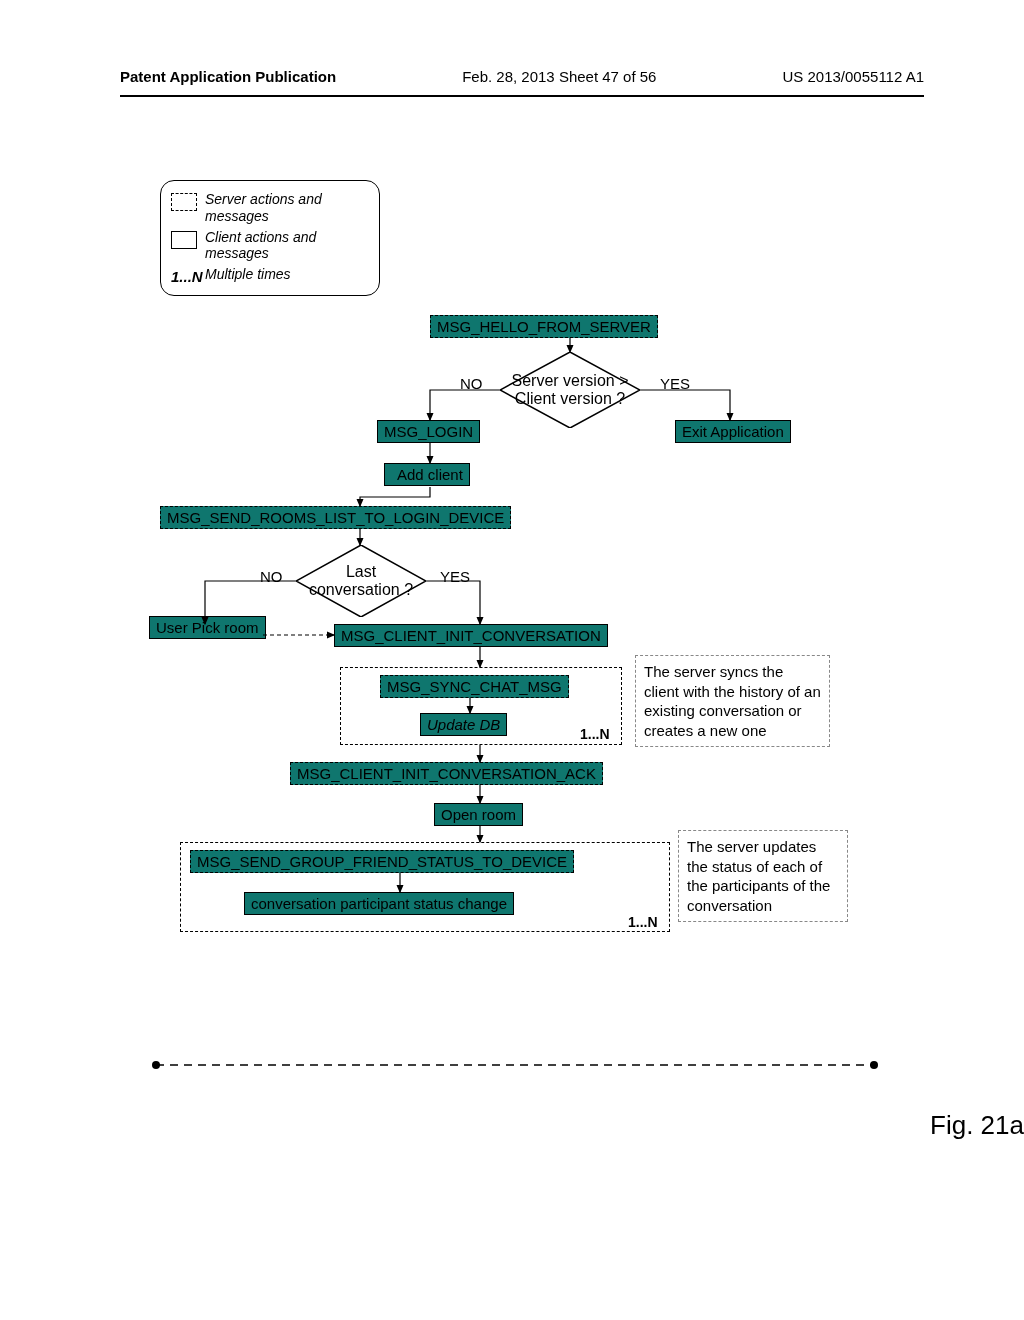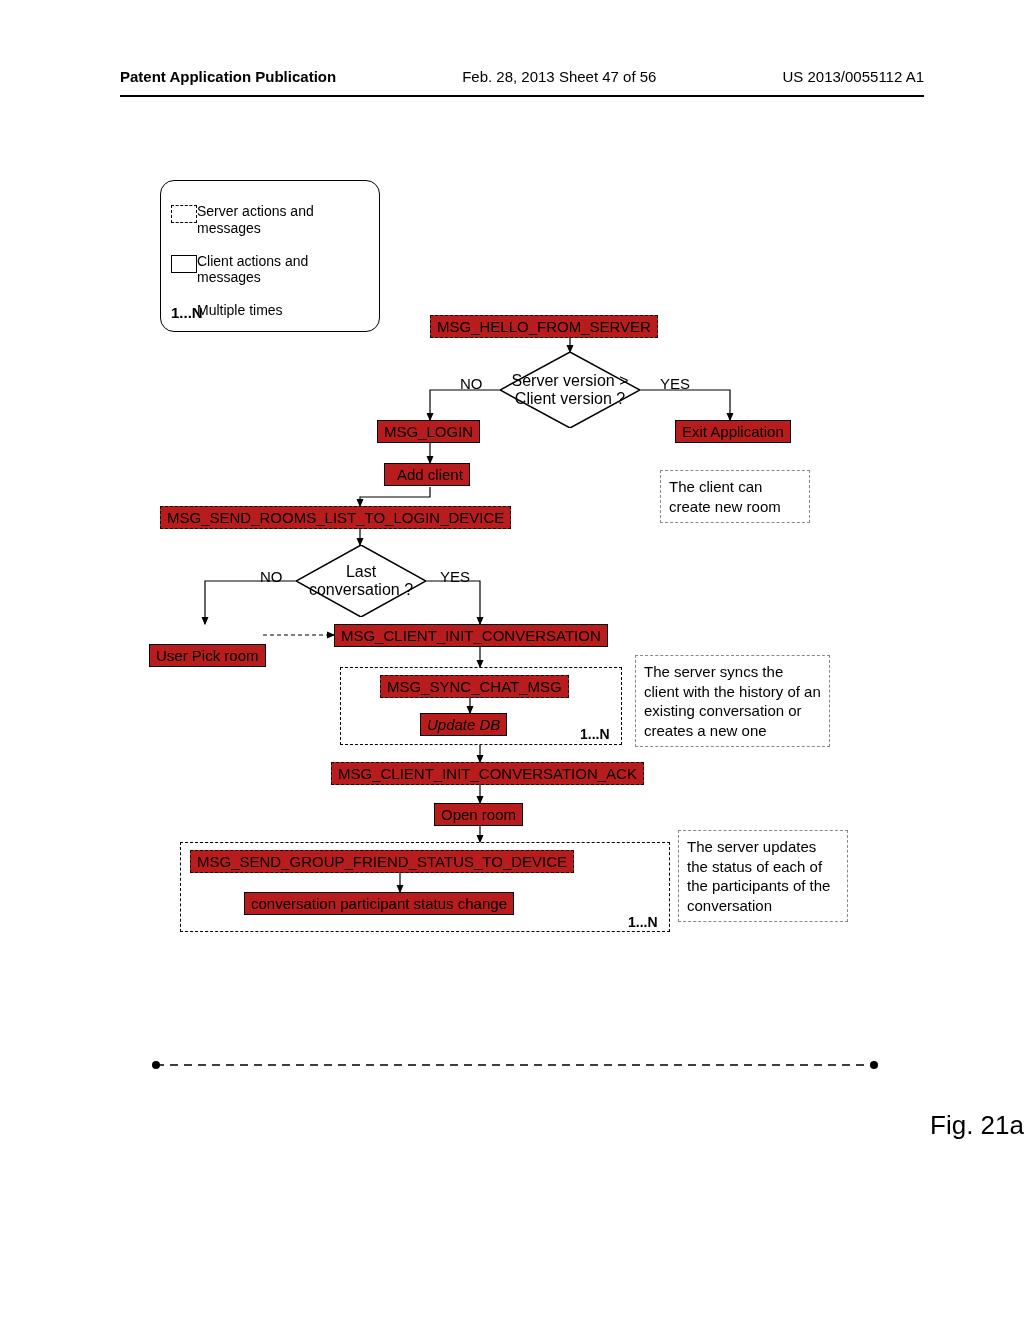--- a/index.html
+++ b/index.html
@@ -29,21 +29,21 @@
   .diagram {
     position: absolute;
     top: 180px;
     left: 120px;
     width: 780px;
     height: 820px;
   }
   .box {
     position: absolute;
     border: 1.5px solid #000;
-    background: #b91c1c;
+    background: #0f766e;
     font-size: 15px;
     padding: 2px 6px;
     text-align: center;
     white-space: nowrap;
   }
   .box.dashed { border-style: dashed; }
   .label {
     position: absolute;
     font-size: 15px;
     white-space: nowrap;
@@ -78,21 +78,21 @@
     width: 220px;
   }
   .legend .title {
     text-align: center;
     border-bottom: 1.5px solid #000;
     margin: -6px -10px 6px;
     padding: 4px 0;
     border-top-left-radius: 12px;
     border-top-right-radius: 12px;
   }
-  .legend-row { display: flex; align-items: flex-start; gap: 0; margin-top: 16px; }
+  .legend-row { display: flex; align-items: flex-start; gap: 8px; margin-top: 4px; font-style: italic; }
   .legend-box { width: 26px; height: 18px; border: 1.5px solid #000; flex-shrink: 0; margin-top: 2px;}
   .legend-box.dashed { border-style: dashed; }
   .legend-text { font-size: 14px; line-height: 1.2; }
   .legend-1n { font-weight: bold; width: 26px; flex-shrink: 0; margin-top: 2px;}
   .small1n {
     position: absolute;
     font-weight: bold;
     font-size: 14px;
   }
   .loopbox {
@@ -151,45 +151,44 @@
   </div>
   <div class="label" style="top:195px; left:340px;">NO</div>
   <div class="label" style="top:195px; left:540px;">YES</div>
 
   <div class="box" style="top:240px; left:555px;">Exit Application</div>
 
   <div class="box" style="top:240px; left:257px;">MSG_LOGIN</div>
 
   <div class="box" style="top:283px; left:264px;padding-left:12px;">Add client</div>
 
-  <div class="note" style="top:290px; left:540px; width:150px;">The client can create new room</div>
 
   <div class="box dashed" style="top:326px; left:40px;">MSG_SEND_ROOMS_LIST_TO_LOGIN_DEVICE</div>
 
   <div class="diamond" style="top:365px; left:176px; width:130px; height:72px;">
     <svg width="130" height="72">
         <polygon points="65,0 130,36 65,72 0,36" fill="#fff" stroke="#000" stroke-width="1.5"></polygon>
       </svg>
     <div class="diamond-text" style="width:110px;">Last conversation ?</div>
   </div>
   <div class="label" style="top:388px; left:140px;">NO</div>
   <div class="label" style="top:388px; left:320px;">YES</div>
 
-  <div class="box" style="top:464px; left:29px;">User Pick room</div>
+  <div class="box" style="top:436px; left:29px;">User Pick room</div>
 
   <div class="box" style="top:444px; left:214px;">MSG_CLIENT_INIT_CONVERSATION</div>
 
   <div class="loopbox" style="top:487px; left:220px; width:282px; height:78px;"></div>
   <div class="box dashed" style="top:495px; left:260px;">MSG_SYNC_CHAT_MSG</div>
   <div class="box" style="top:533px; left:300px;font-style:italic;">Update DB</div>
   <div class="small1n" style="top:546px; left:460px;">1...N</div>
 
   <div class="note" style="top:475px; left:515px; width:195px;">The server syncs the client with the history of an existing conversation or creates a new one</div>
 
-  <div class="box dashed" style="top:582px; left:170px;margin-left:41px;">MSG_CLIENT_INIT_CONVERSATION_ACK</div>
+  <div class="box dashed" style="top:582px; left:170px;">MSG_CLIENT_INIT_CONVERSATION_ACK</div>
 
   <div class="box" style="top:623px; left:314px;">Open room</div>
 
   <div class="loopbox" style="top:662px; left:60px; width:490px; height:90px;"></div>
   <div class="box dashed" style="top:670px; left:70px;">MSG_SEND_GROUP_FRIEND_STATUS_TO_DEVICE</div>
   <div class="box" style="top:712px; left:124px;">conversation participant status change</div>
   <div class="small1n" style="top:734px; left:508px;">1...N</div>
 
   <div class="note" style="top:650px; left:558px; width:170px; border-style:dashed; border-color:#888;">The server updates the status of each of the participants of the conversation</div>
 

